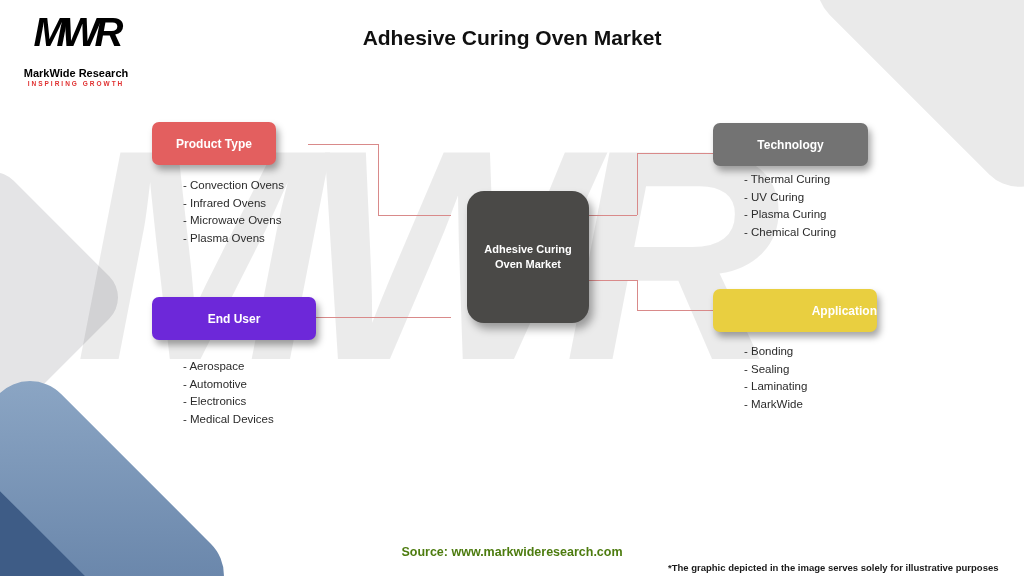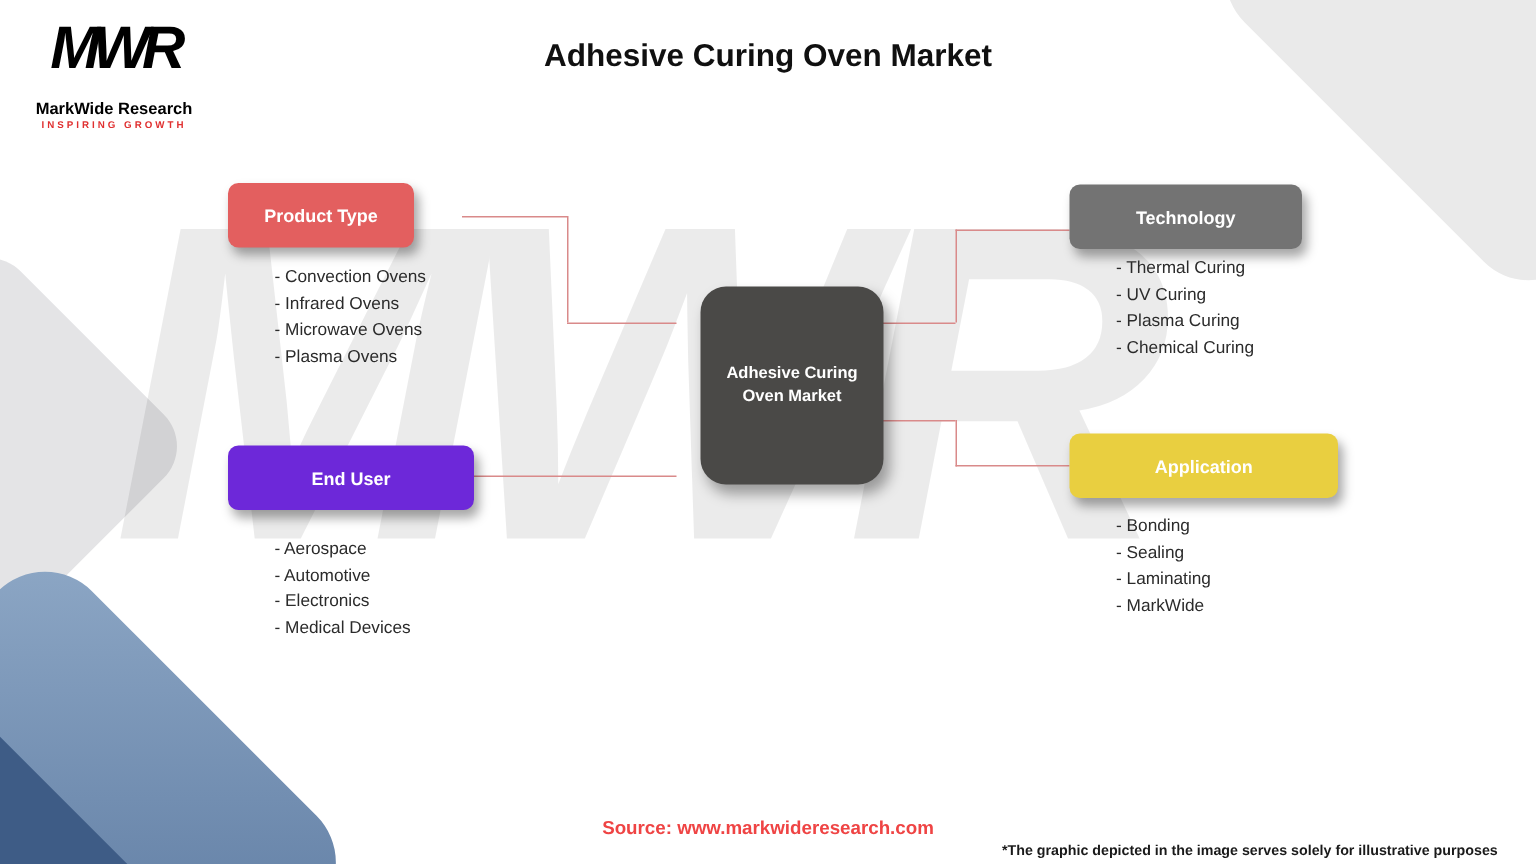--- a/index.html
+++ b/index.html
@@ -77,35 +77,35 @@
   
   .branch-box {
     position:absolute; z-index:2; height:43px; border-radius:7px;
     display:flex; align-items:center; justify-content:center;
     color:#fff; font-weight:700; font-size:12px;
     box-shadow:3px 5px 7px rgba(0,0,0,0.35);
   }
   .box-product     { left:152px; top:122px; width:124px; background:#e35f5f; }
   .box-technology  { left:713px; top:123px; width:155px; background:#737373; }
   .box-enduser     { left:152px; top:297px; width:164px; background:#6d28d9; }
-  .box-application { left:713px; top:289px; width:179px; background:#e9cf40; }
+  .box-application { left:713px; top:289px; width:164px; background:#e9cf40;justify-content:flex-end; }
 
   .branch-list {
     position:absolute; z-index:2; font-size:11.5px; color:#2b2b2b;
     line-height:17.5px; font-weight:400;
   }
   .list-product     { left:183px; top:177px; }
   .list-technology  { left:744px; top:171px; }
   .list-enduser     { left:183px; top:358px; }
   .list-application { left:744px; top:343px; }
 
   
   .source {
     position:absolute; z-index:2; top:545px; left:0; width:1024px;
-    text-align:center; font-size:12.5px; font-weight:700; color:#ef4444;
+    text-align:center; font-size:12.5px; font-weight:700; color:#4d7c0f;
   }
   .disclaimer {
     position:absolute; z-index:2; top:550px; left:668px; width:350px;
     font-size:9.5px; font-weight:600; color:#1a1a1a;margin-top:12px;
   }
 </style>
 </head>
 <body>
 
 <div class="canvas">

